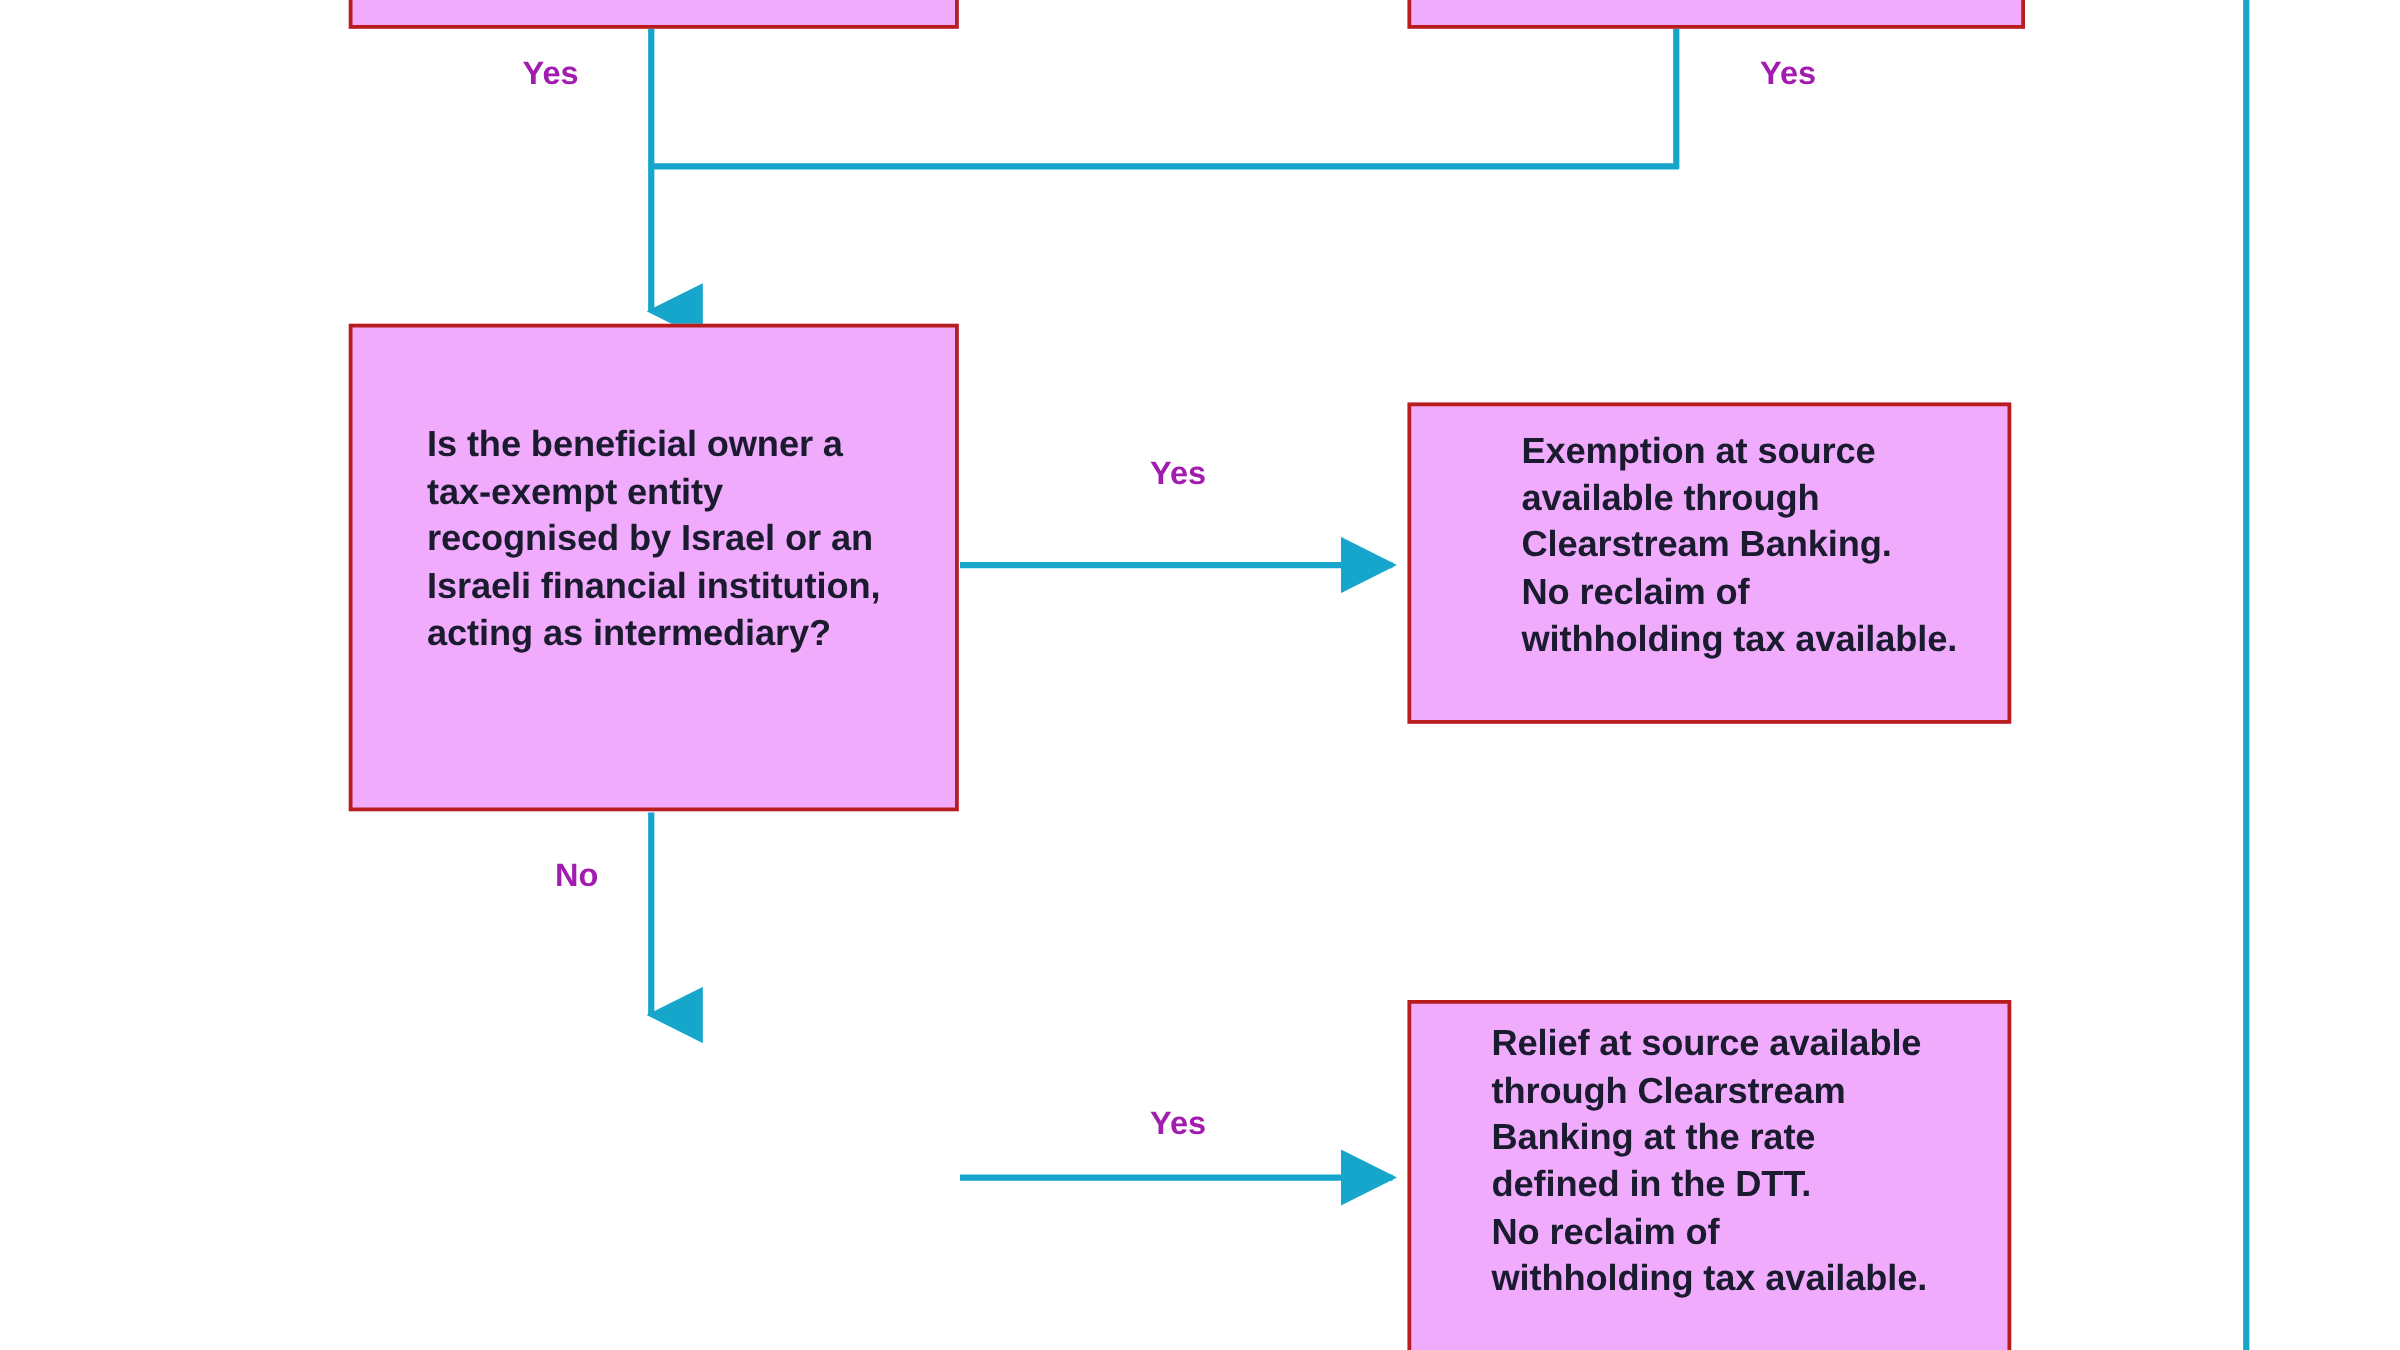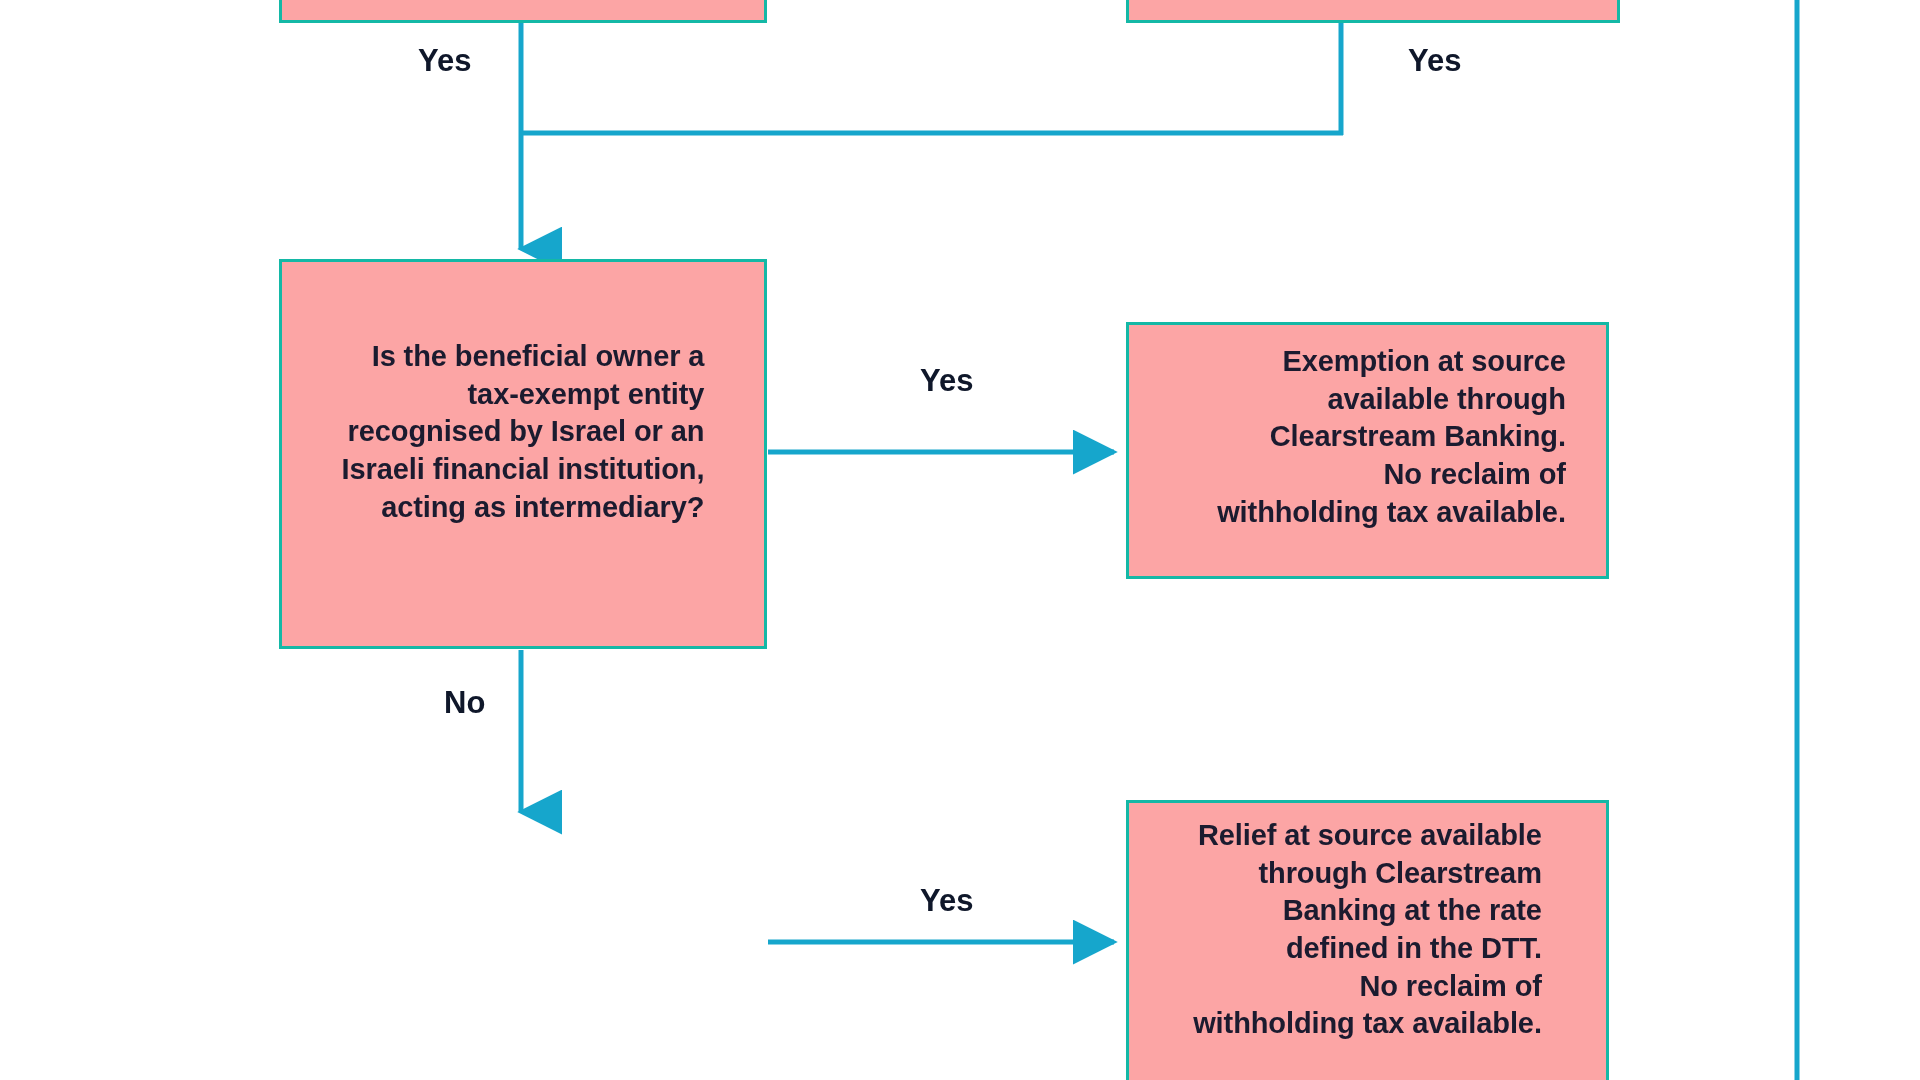--- a/index.html
+++ b/index.html
@@ -19,26 +19,26 @@
   .flow-svg {
     position: absolute;
     top: 0;
     left: 0;
     width: 1920px;
     height: 1080px;
   }
   .node-box {
     position: absolute;
     box-sizing: border-box;
-    border: 3px solid #14b8a6;
-    background: #fca5a5;
+    border: 3px solid #b91c1c;
+    background: #f0abfc;
     display: flex;
     align-items: center;
     justify-content: center;
-    text-align: right;
+    text-align: left;
   }
   .node-text {
     color: #1B1B2F;
     font-family: "Liberation Sans", sans-serif;
     font-size: 29px;
     font-weight: 700;
     line-height: 1.30;
     letter-spacing: -0.1px;
     white-space: pre-line;
     padding: 0 8px;
@@ -89,23 +89,23 @@
     left: 1126px;
     top: 800px;
     width: 483px;
     height: 300px;
     align-items: flex-start;
     padding-top: 14px;
   }
   
   .edge-label {
     position: absolute;
-    color: #0f172a;
+    color: #a21caf;
     font-family: "Liberation Sans", sans-serif;
-    font-size: 31px;
+    font-size: 26px;
     font-weight: 700;
     white-space: nowrap;
   }
   #label-yes-top-left   { left: 418px;  top: 43px; }
   #label-yes-top-right  { left: 1408px; top: 43px; }
   #label-yes-exemption  { left: 920px;  top: 363px; }
   #label-no-exempt      { left: 444px;  top: 685px; }
   #label-yes-dtt        { left: 920px;  top: 883px; }
 </style>
 </head>

